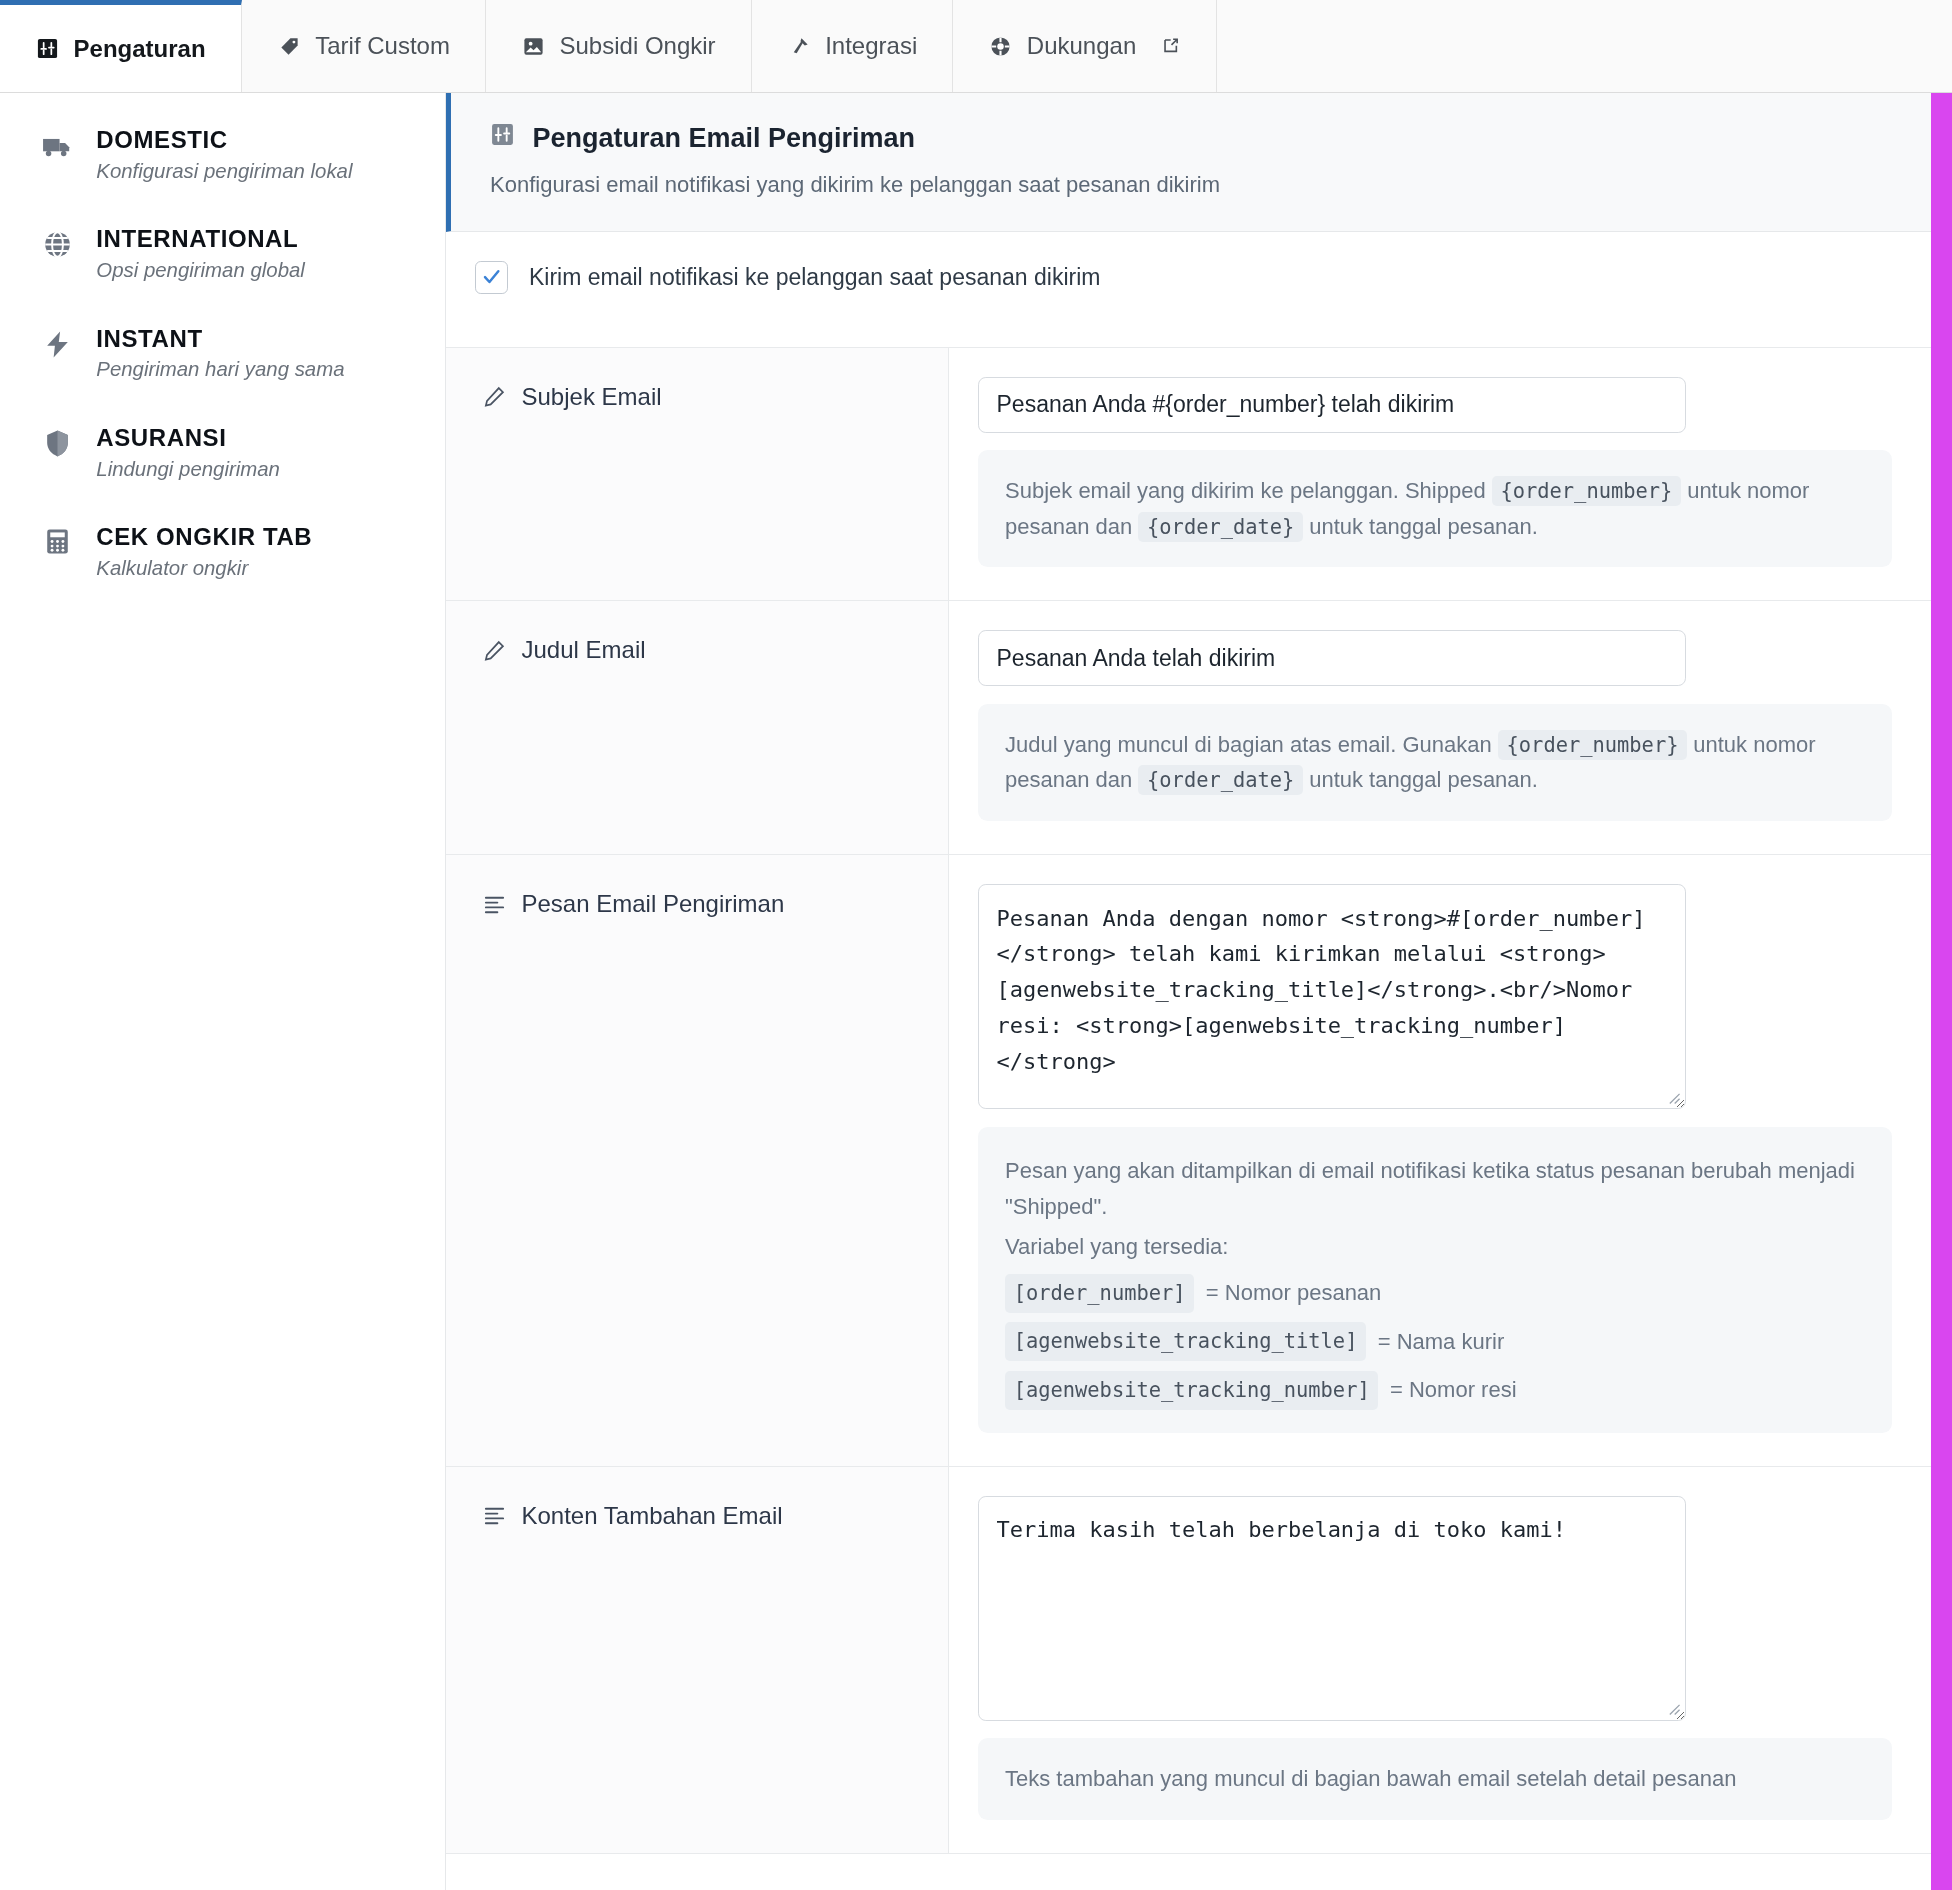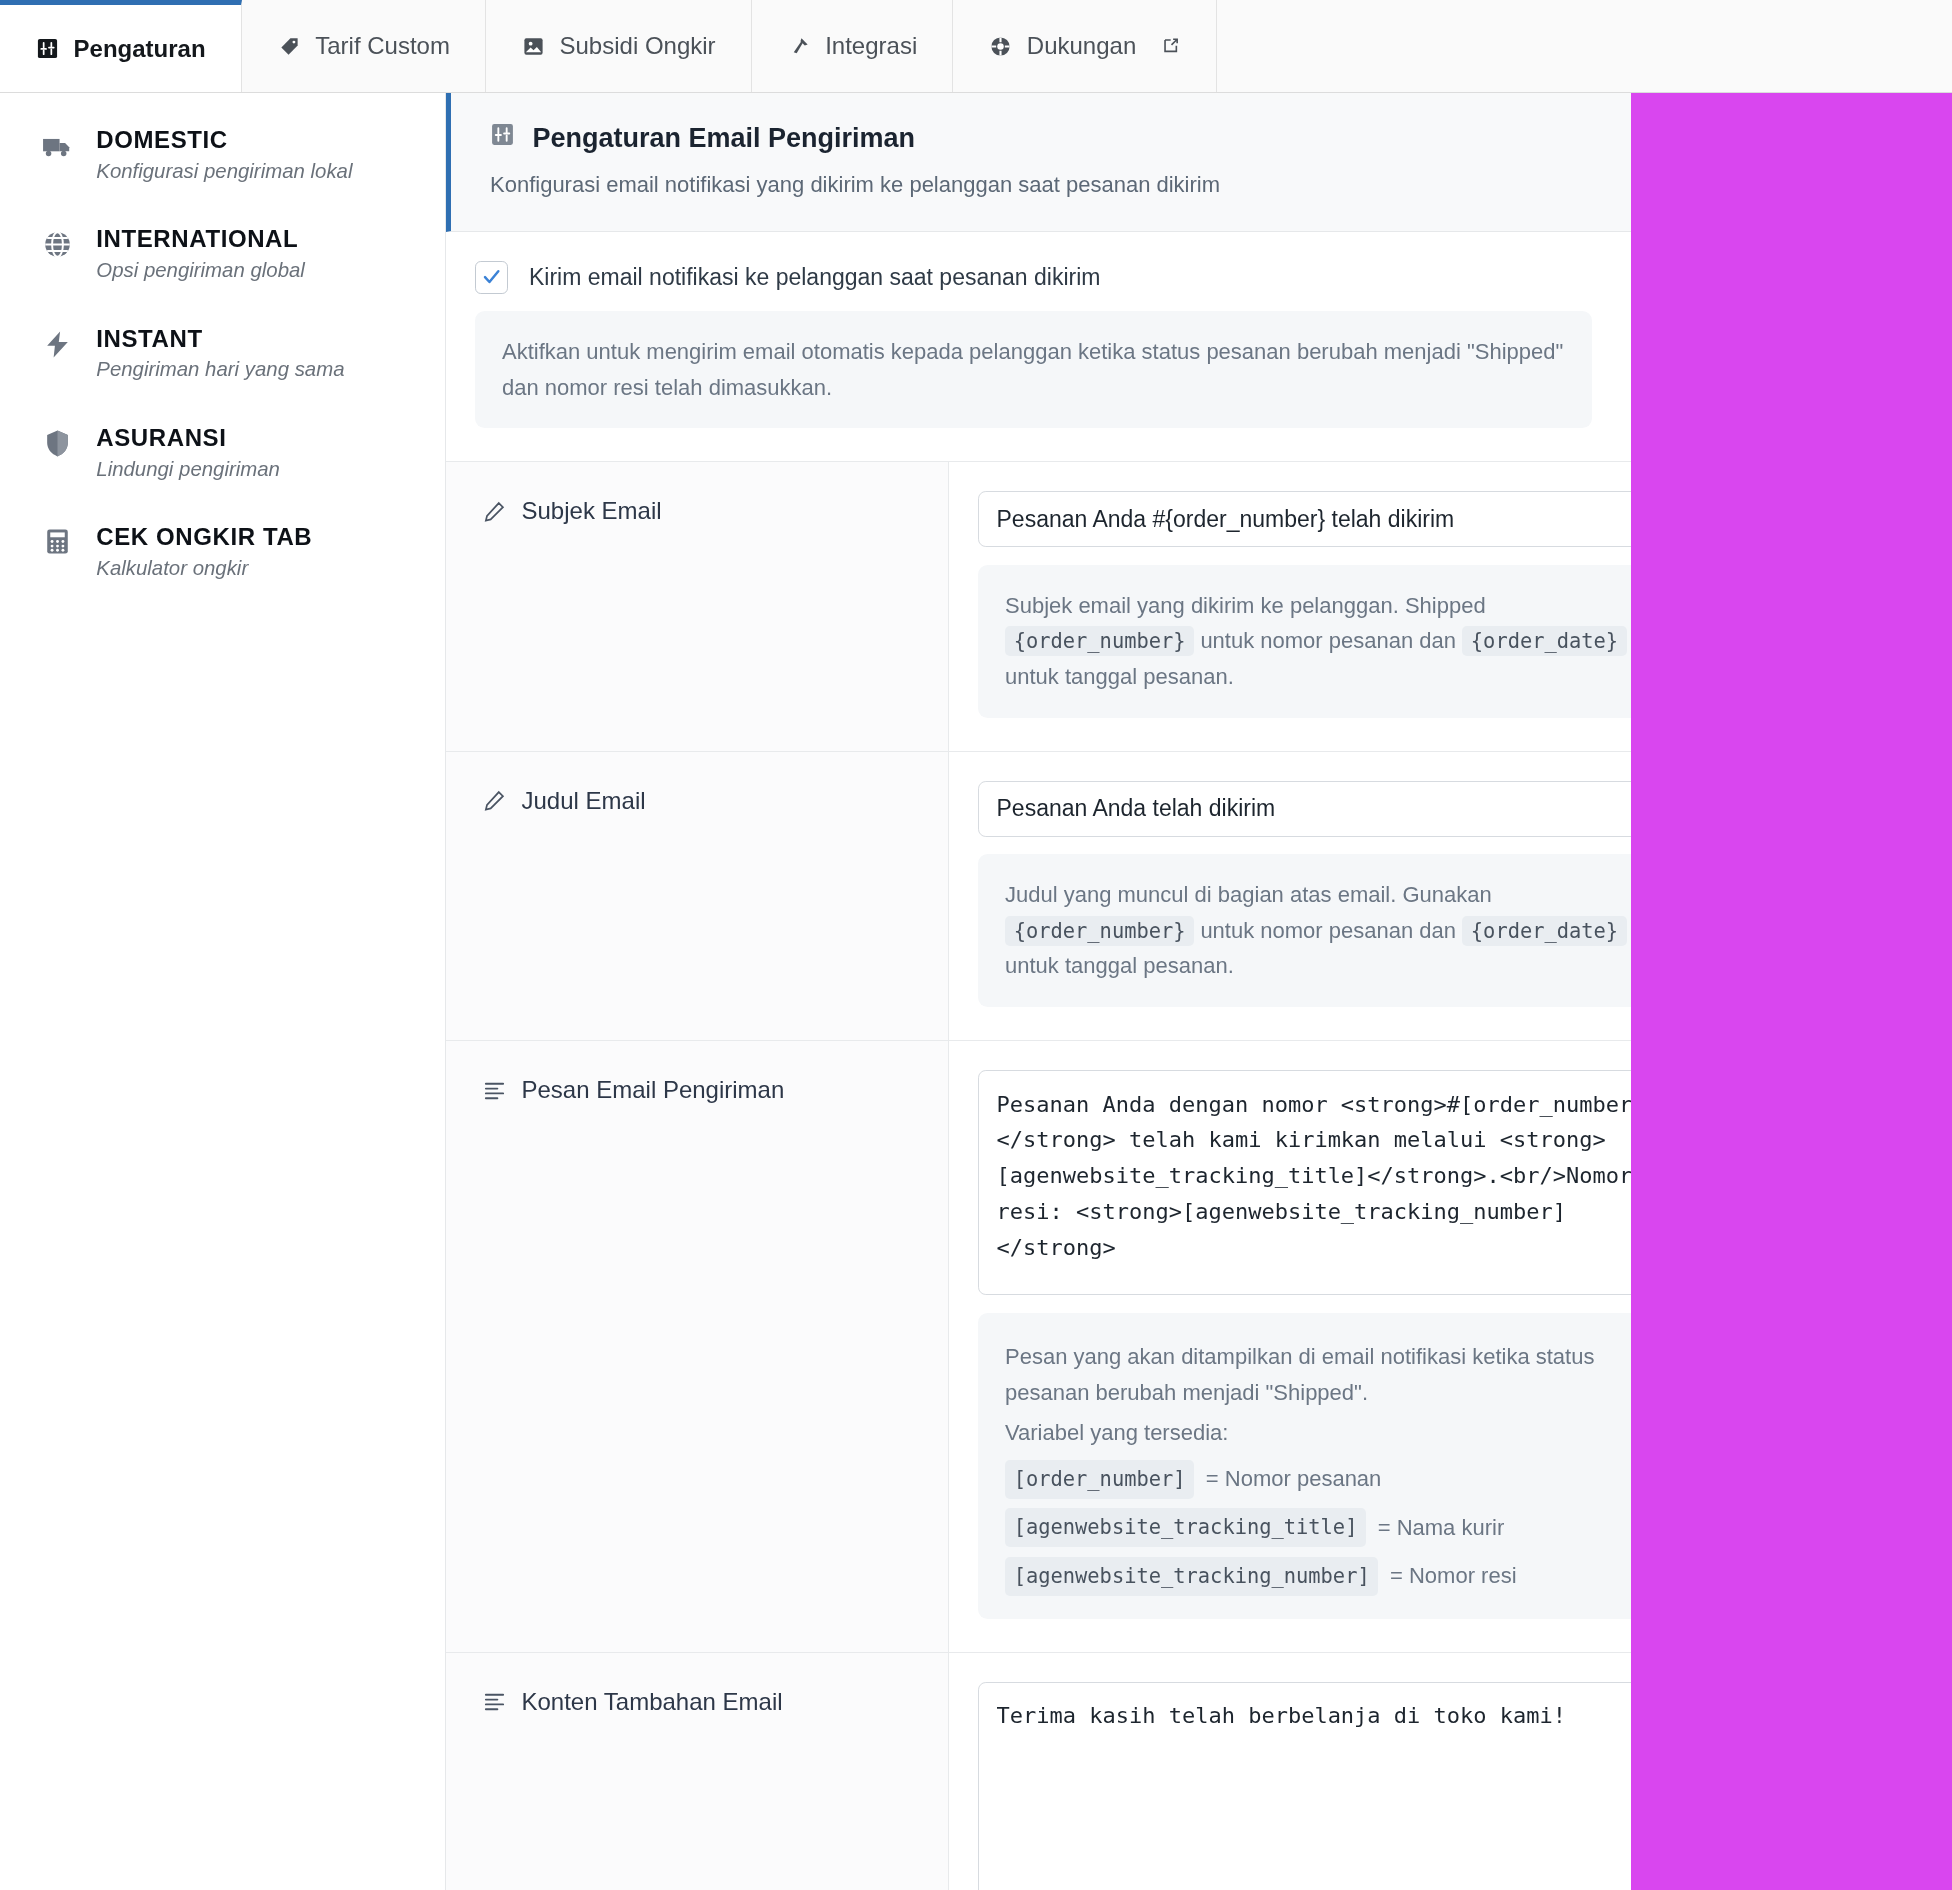--- a/index.html
+++ b/index.html
@@ -40,21 +40,21 @@
     border-top: 5.8px solid #2f6fb2;
   }
   .tab .ticon { display: inline-flex; align-items: center; justify-content: center; width: 25px; height: 25px; }
   .tab .ticon svg { display: block; }
   .tab .extlink { margin-left: 11.6px; display: inline-flex; }
   .tabfill { flex: 1; background: #fafafa; border-right: none; }
 
   
   .shell {
     position: absolute; top: 93px; left: 0;
-    width: 1631px; height: 1797px;
+    width: 1931px; height: 1797px;
     background: #ffffff;
     display: flex;
   }
 
   
   .sidebar {
     width: 446px; min-width: 446px;
     background: #ffffff;
     border-right: 1px solid #e6e8ea;
     padding-top: 11.6px;
@@ -345,21 +345,20 @@
       <div class="row">
         <div class="row-body">
           <div class="cb-line">
             <span class="checkbox">
               <svg width="21.3" height="21.3" viewBox="0 0 24 24">
                   <path d="M4.5 12.5l5 5.5L19.5 6" stroke="#3b82d6" stroke-width="2.8" fill="none" stroke-linecap="round" stroke-linejoin="round"></path>
                 </svg>
             </span>
             <span class="cb-text">Kirim email notifikasi ke pelanggan saat pesanan dikirim</span>
           </div>
-          <div class="helpbox">Aktifkan untuk mengirim email otomatis kepada pelanggan ketika status pesanan berubah menjadi "Shipped" dan nomor resi telah dimasukkan.</div>
         </div>
       </div>
 
       <div class="row">
         <div class="row-label">
           <div class="lbl">
             <span class="licon">
               <svg width="23" height="23" viewBox="0 0 24 24" fill="none" stroke="#4a5463" stroke-width="1.8">
                   <path d="M16.5 3.2l4.3 4.3L8 20.3l-5 1.2 1.2-5z"></path>
                 </svg>

